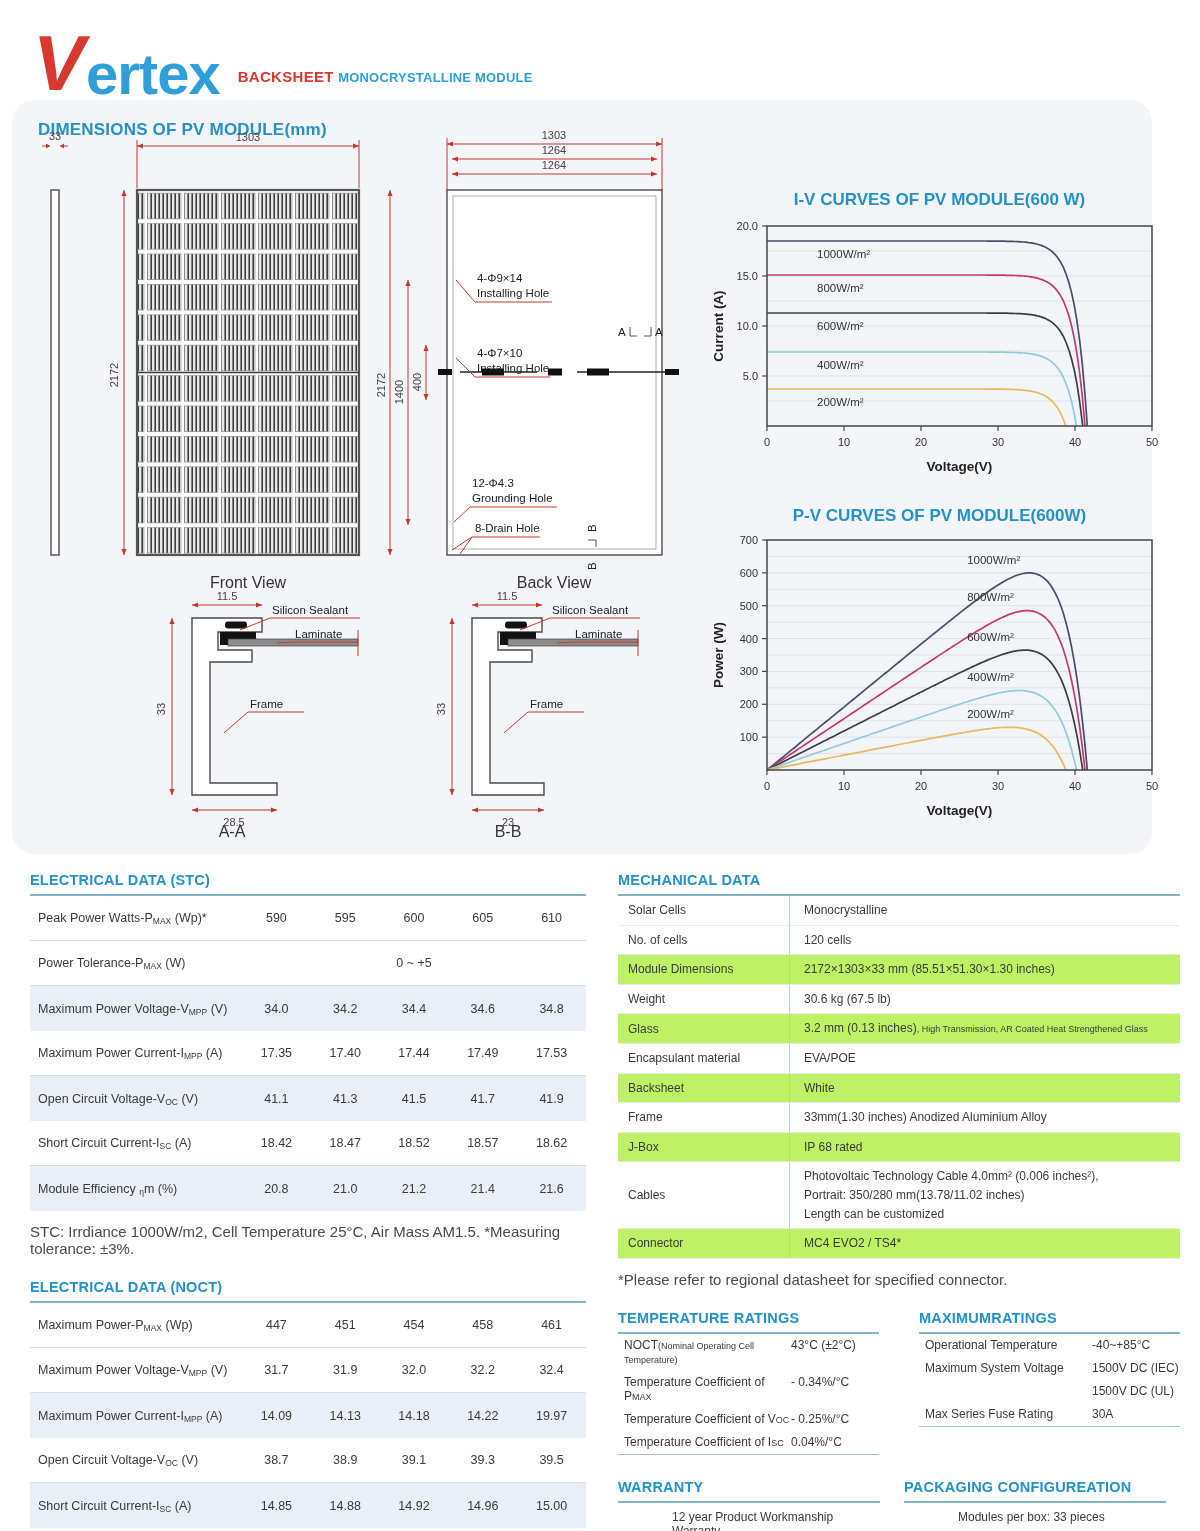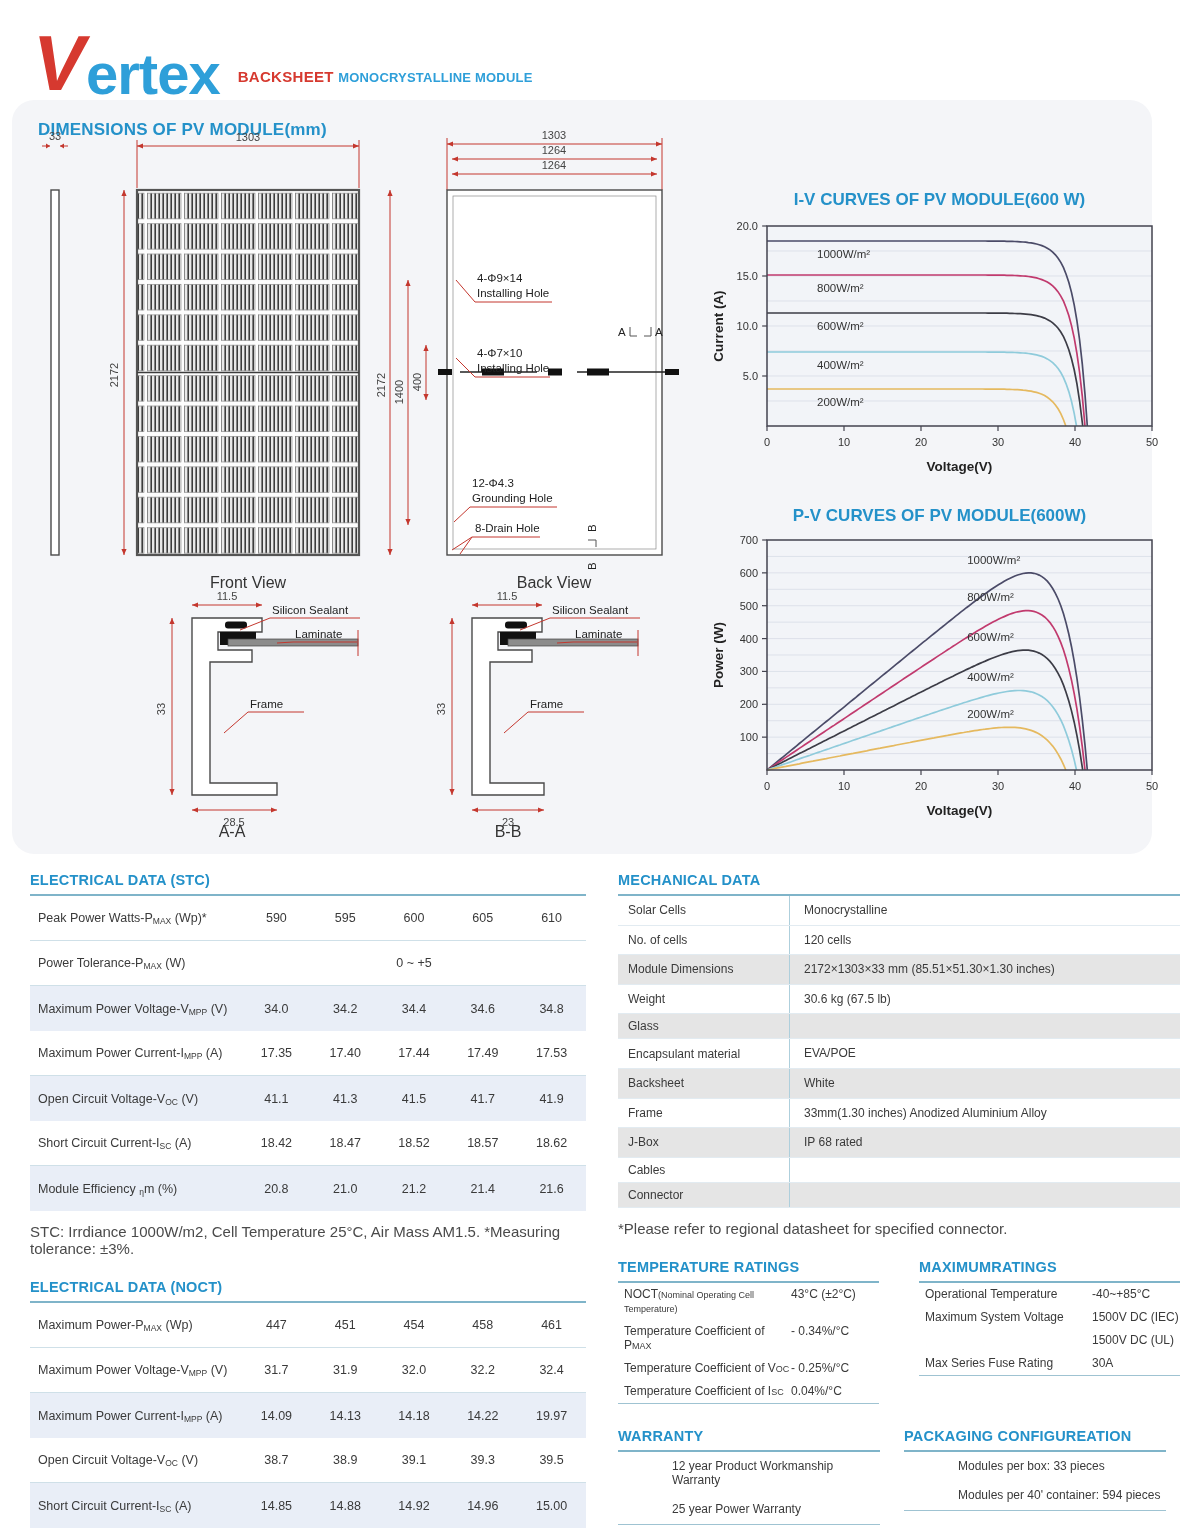--- a/index.html
+++ b/index.html
@@ -35,21 +35,21 @@
   .col-right { position:absolute; left:618px; top:872px; width:562px; }
 
   .grid-row { display:flex; align-items:center; min-height:45px; border-bottom:1px solid #cfe0e8; }
   .grid-row.shaded { background:#e9eef7; border-bottom:none; }
   .grid-row .glabel { width:212px; padding-left:8px; font-size:12.5px; }
   .grid-row .gcell { flex:1; text-align:center; font-size:12.5px; }
   .sub { font-size:8.5px; position:relative; top:2px; }
   .note { font-size:15px; color:#4a4a4a; margin-top:12px; }
 
   .mech-row { display:flex; border-bottom:1px solid #e2ebf1; }
-  .mech-row.shaded { background:#e5e5e5; }
+  .mech-row.shaded { background:#bef264; }
   .mech-name { width:172px; padding:5px 0 5px 10px; font-size:12px; border-right:1px solid #aecfdc; display:flex; align-items:center; }
   .mech-val { flex:1; padding:5px 0 5px 14px; font-size:12px; display:flex; flex-direction:column; justify-content:center; }
   .mech-val .line { line-height:1.55; }
   .sm { font-size:9px; }
 
   .kv-block { width:262px; }
   .kv-row { display:flex; font-size:12px; padding:4.5px 0 4.5px 6px; }
   .kv-label { flex:1; }
   .kv-val { width:88px; }
   .kv-bottom { border-bottom:1.5px solid #9fc3d2; }
@@ -457,20 +457,23 @@
           </div>
         </div>
         <div class="mech-row">
           <div class="mech-name">Weight</div>
           <div class="mech-val">
             <div class="line"><span>30.6 kg (67.5 lb)</span></div>
           </div>
         </div>
         <div class="mech-row shaded">
           <div class="mech-name">Glass</div>
+          <div class="mech-val">
+            <div class="line"><span>3.2 mm (0.13 inches)</span><span class="sm">, High Transmission, AR Coated Heat Strengthened Glass</span></div>
+          </div>
         </div>
         <div class="mech-row">
           <div class="mech-name">Encapsulant material</div>
           <div class="mech-val">
             <div class="line"><span>EVA/POE</span></div>
           </div>
         </div>
         <div class="mech-row shaded">
           <div class="mech-name">Backsheet</div>
           <div class="mech-val">
@@ -484,23 +487,31 @@
           </div>
         </div>
         <div class="mech-row shaded">
           <div class="mech-name">J-Box</div>
           <div class="mech-val">
             <div class="line"><span>IP 68 rated</span></div>
           </div>
         </div>
         <div class="mech-row">
           <div class="mech-name">Cables</div>
+          <div class="mech-val">
+            <div class="line"><span>Photovoltaic Technology Cable 4.0mm² (0.006 inches²),</span></div>
+            <div class="line"><span>Portrait: 350/280 mm(13.78/11.02 inches)</span></div>
+            <div class="line"><span>Length can be customized</span></div>
+          </div>
         </div>
         <div class="mech-row shaded">
           <div class="mech-name">Connector</div>
+          <div class="mech-val">
+            <div class="line"><span>MC4 EVO2 / TS4*</span></div>
+          </div>
         </div>
       </div>
     <div class="note">*Please refer to regional datasheet for specified connector.</div>
 
     <div style="display:flex; gap:40px; margin-top:22px;">
       <div class="kv-block">
         <div class="sec-head">TEMPERATURE RATINGS</div>
         <div id="temp-table" class="kv-bottom">
             <div class="kv-row">
               <div class="kv-label"><span>NOCT</span><span class="sm">(Nominal Operating Cell Temperature)</span></div>

